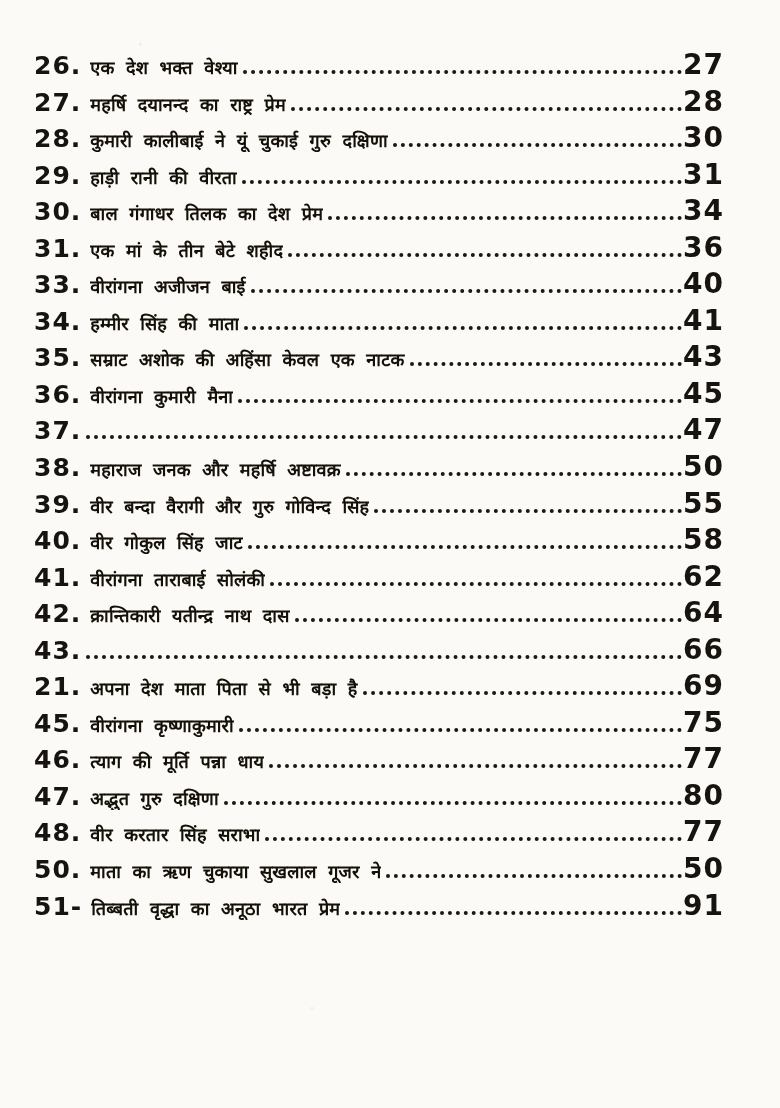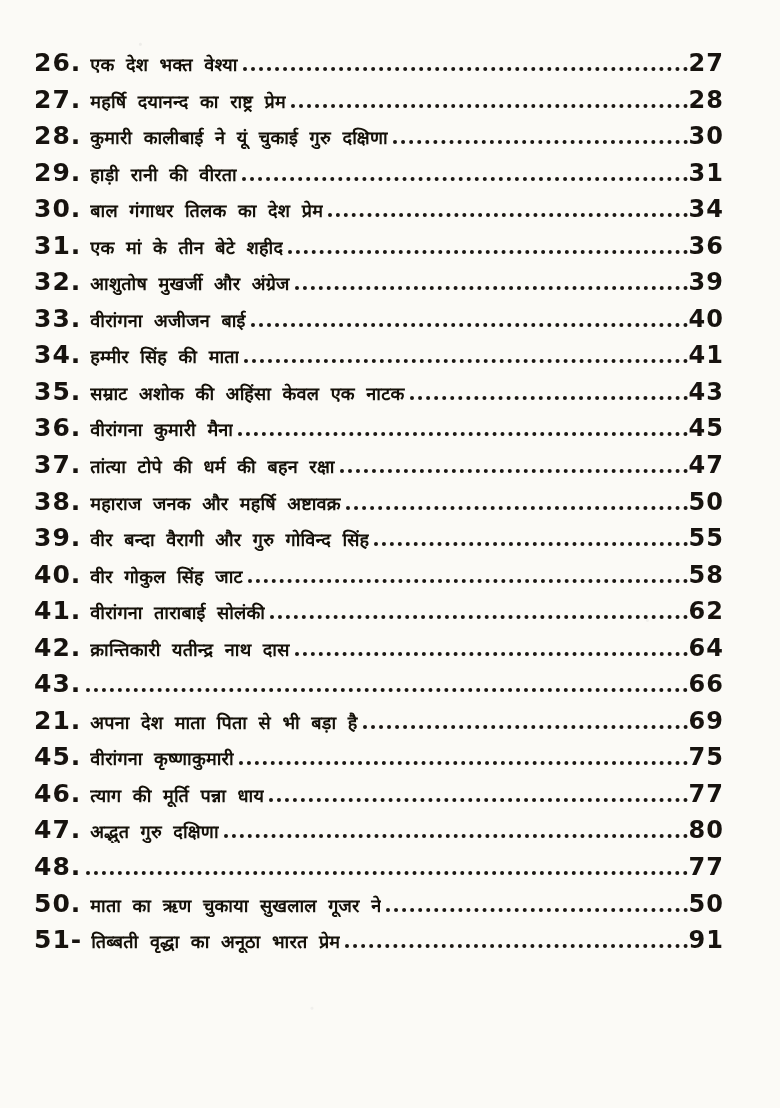--- a/index.html
+++ b/index.html
@@ -50,21 +50,21 @@
     color: #141008;
   }
   .leader {
     flex: 1 1 auto;
     min-width: 14px;
     border-bottom: 4px dotted #1b1713;
     margin: 0 1px 0 5px;
   }
   .pageno {
     flex: 0 0 auto;
-    font-size: 24px;
+    font-size: 28px;
     letter-spacing: 1px;
     color: #17130f;
   }
 </style>
 </head>
 <body>
 
 <div class="page">
   <div class="toc-list" id="toc-list">
   <div class="toc-row">
@@ -102,26 +102,20 @@
     <span class="pageno">34</span>
   </div>
 
   <div class="toc-row">
     <span class="num">31.</span>
     <span class="title">एक मां के तीन बेटे शहीद</span>
     <span class="leader"></span>
     <span class="pageno">36</span>
   </div>
 
-  <div class="toc-row">
-    <span class="num">32.</span>
-    <span class="title">आशुतोष मुखर्जी और अंग्रेज</span>
-    <span class="leader"></span>
-    <span class="pageno">39</span>
-  </div>
 
   <div class="toc-row">
     <span class="num">33.</span>
     <span class="title">वीरांगना अजीजन बाई</span>
     <span class="leader"></span>
     <span class="pageno">40</span>
   </div>
 
   <div class="toc-row">
     <span class="num">34.</span>
@@ -139,21 +133,20 @@
 
   <div class="toc-row">
     <span class="num">36.</span>
     <span class="title">वीरांगना कुमारी मैना</span>
     <span class="leader"></span>
     <span class="pageno">45</span>
   </div>
 
   <div class="toc-row">
     <span class="num">37.</span>
-    <span class="title">तांत्या टोपे की धर्म की बहन रक्षा</span>
     <span class="leader"></span>
     <span class="pageno">47</span>
   </div>
 
   <div class="toc-row">
     <span class="num">38.</span>
     <span class="title">महाराज जनक और महर्षि अष्टावक्र</span>
     <span class="leader"></span>
     <span class="pageno">50</span>
   </div>
@@ -215,20 +208,21 @@
 
   <div class="toc-row">
     <span class="num">47.</span>
     <span class="title">अद्भुत गुरु दक्षिणा</span>
     <span class="leader"></span>
     <span class="pageno">80</span>
   </div>
 
   <div class="toc-row">
     <span class="num">48.</span>
+    <span class="title">वीर करतार सिंह सराभा</span>
     <span class="leader"></span>
     <span class="pageno">77</span>
   </div>
 
 
   <div class="toc-row">
     <span class="num">50.</span>
     <span class="title">माता का ऋण चुकाया सुखलाल गूजर ने</span>
     <span class="leader"></span>
     <span class="pageno">50</span>

